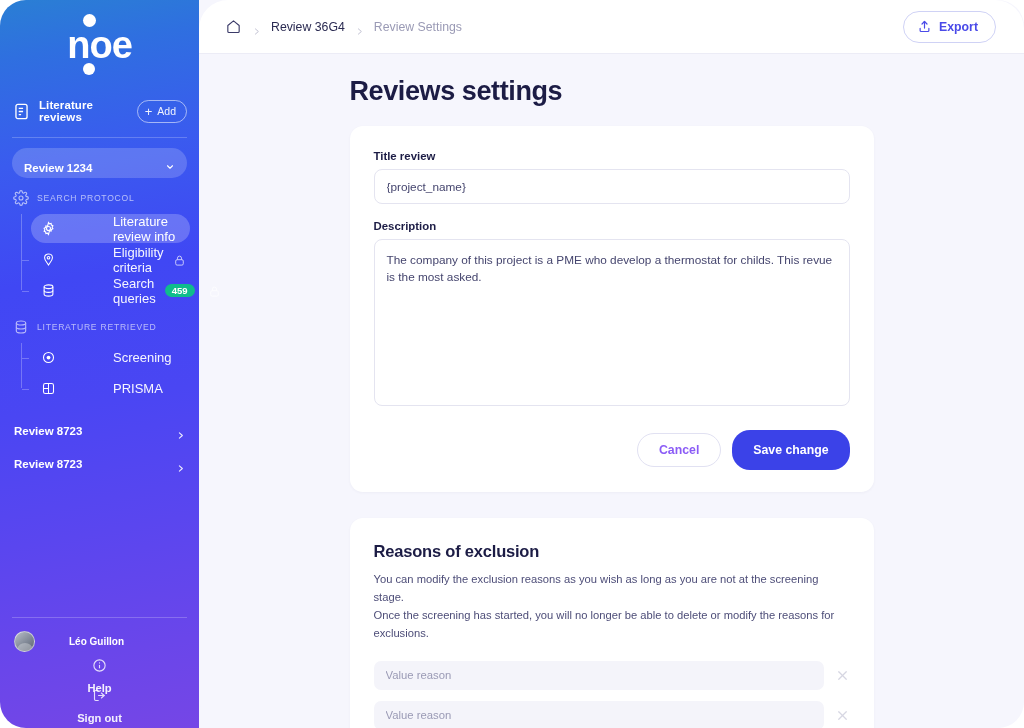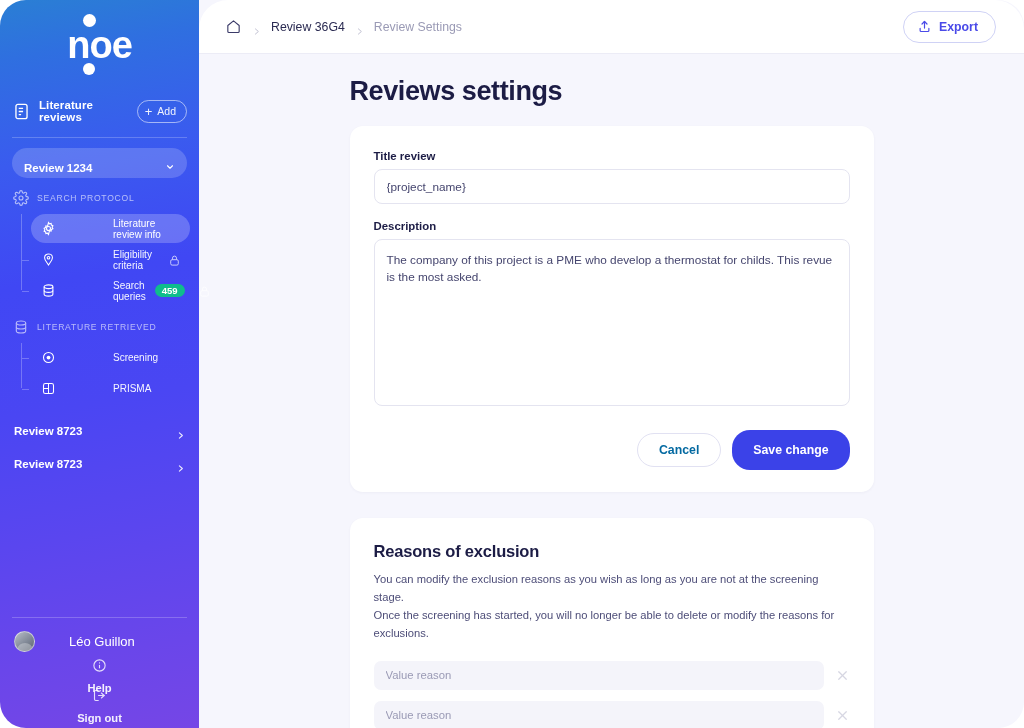--- a/index.html
+++ b/index.html
@@ -148,21 +148,21 @@
   .nav-item::before {
     content: "";
     position: absolute;
     left: -9px; top: 50%;
     width: 7px; height: 1px;
     background: rgba(255,255,255,.26);
   }
   .nav-item.active { background: rgba(255,255,255,.22); }
   .nav-item.active::before { background: transparent; }
   .nav-ico { width: 16px; height: 16px; flex: 0 0 16px; display:flex;align-items:center;justify-content:center;}
-  .nav-label { font-size: 10px; color: rgba(255,255,255,.95); flex: 1; padding-left: 48px; }
+  .nav-label { font-size: 13px; color: rgba(255,255,255,.95); flex: 1; padding-left: 48px; }
   .nav-item.active .nav-label { color: #fff; }
   .badge {
     background: #0fbd8c;
     color: #fff;
     font-size: 9.5px;
     font-weight: 700;
     border-radius: 9px;
     padding: 2px 7px;
     line-height: 1;
     margin-right: 4px;
@@ -202,21 +202,21 @@
     border: 1.2px solid rgba(255,255,255,.55);
     position: relative; overflow: hidden;
   }
   .avatar::after {
     content:"";
     position:absolute; left:50%; top:58%;
     transform: translateX(-50%);
     width: 15px; height: 12px; border-radius: 50% 50% 0 0;
     background: rgba(255,255,255,.30);
   }
-  .user-name { font-size: 13px; font-weight: 400; padding-left: 25px; }
+  .user-name { font-size: 10px; font-weight: 700; padding-left: 25px; }
   .foot-row {
     display: flex; align-items: center;
     padding: 0 14px;
     height: 30px;
     gap: 9px;
     cursor: pointer;
     flex-direction: column;
   }
   .foot-ico { width: 15px; height: 15px; flex: 0 0 15px; opacity: .82; }
   .foot-label { font-size: 11.2px; font-weight: 700; color: rgba(255,255,255,.92); }
@@ -325,21 +325,21 @@
     display: flex; justify-content: flex-end; align-items: center;
     gap: 11px;
     margin-top: 20px;
   }
   .btn-ghost {
     height: 34px;
     padding: 4px 21px;
     border-radius: 18px;
     border: 1.3px solid #e1e1f2;
     background: #fff;
-    color: #0369a1;
+    color: #8b5cf6;
     font-size: 12.3px;
     font-weight: 700;
     cursor: pointer;
     font-family: inherit;
   }
   .btn-primary {
     height: 40px;
     padding: 0 21px;
     border-radius: 18px;
     border: none;

